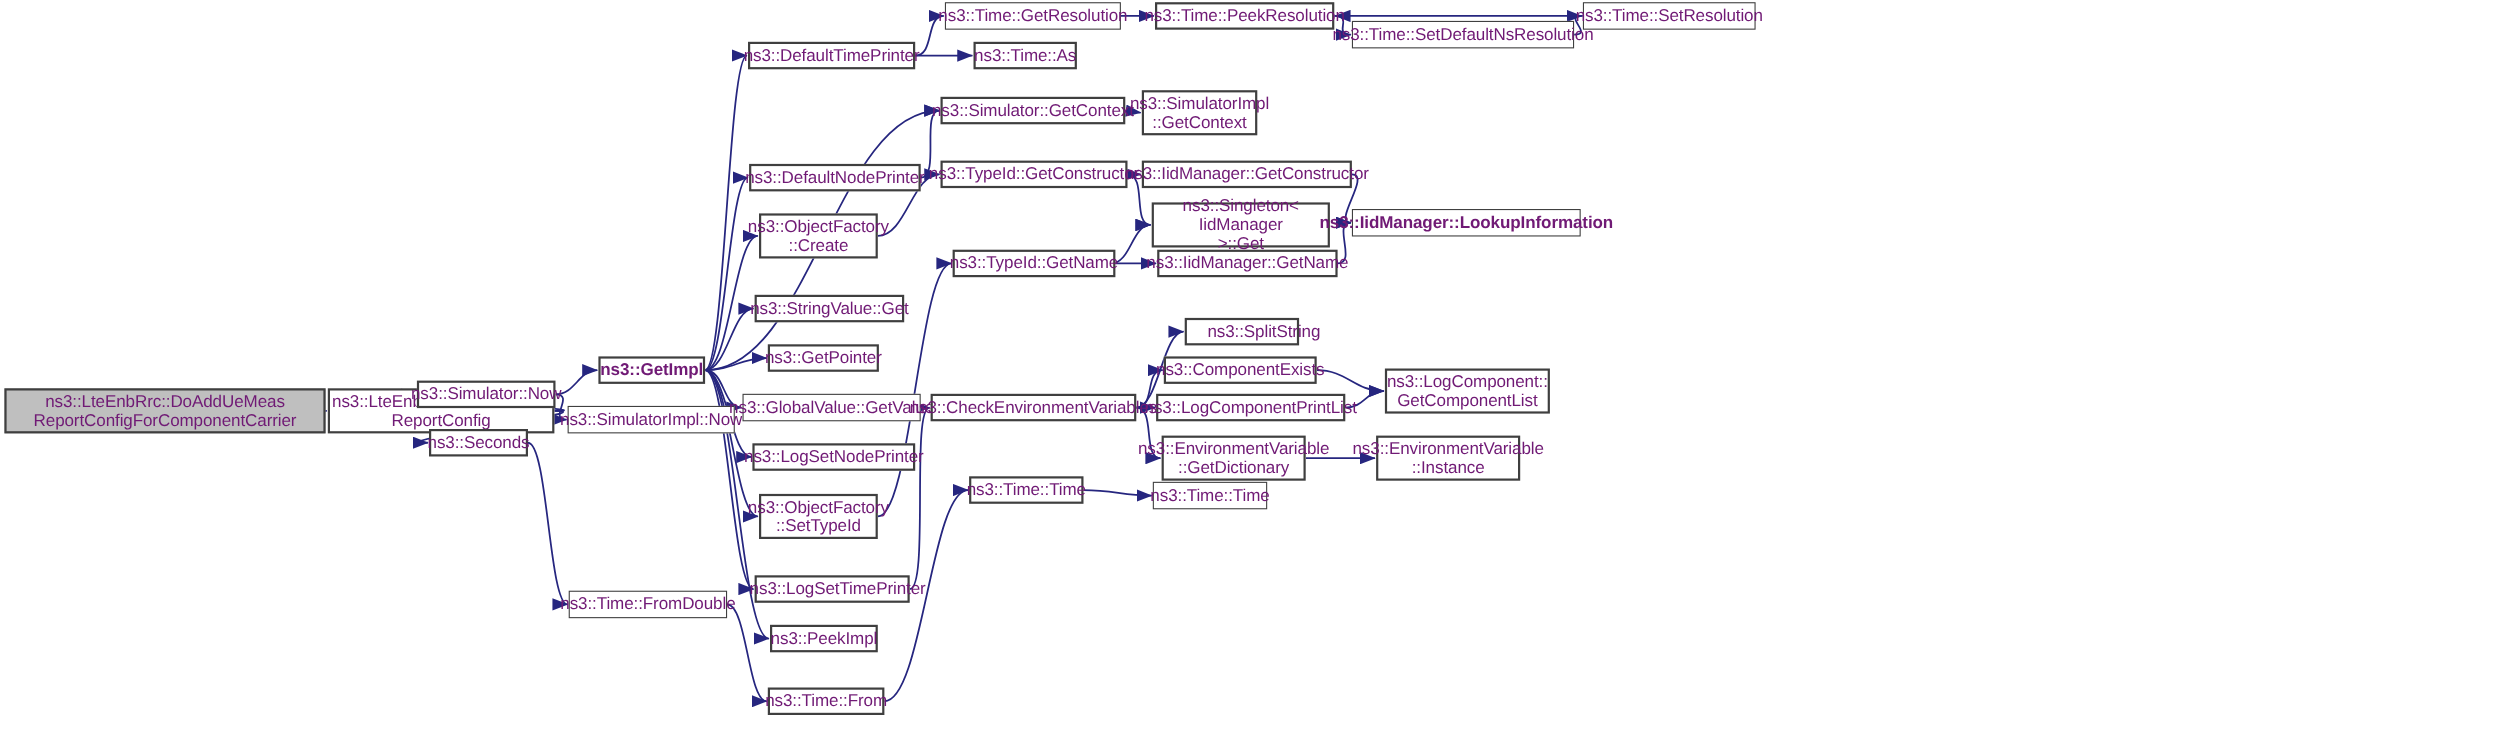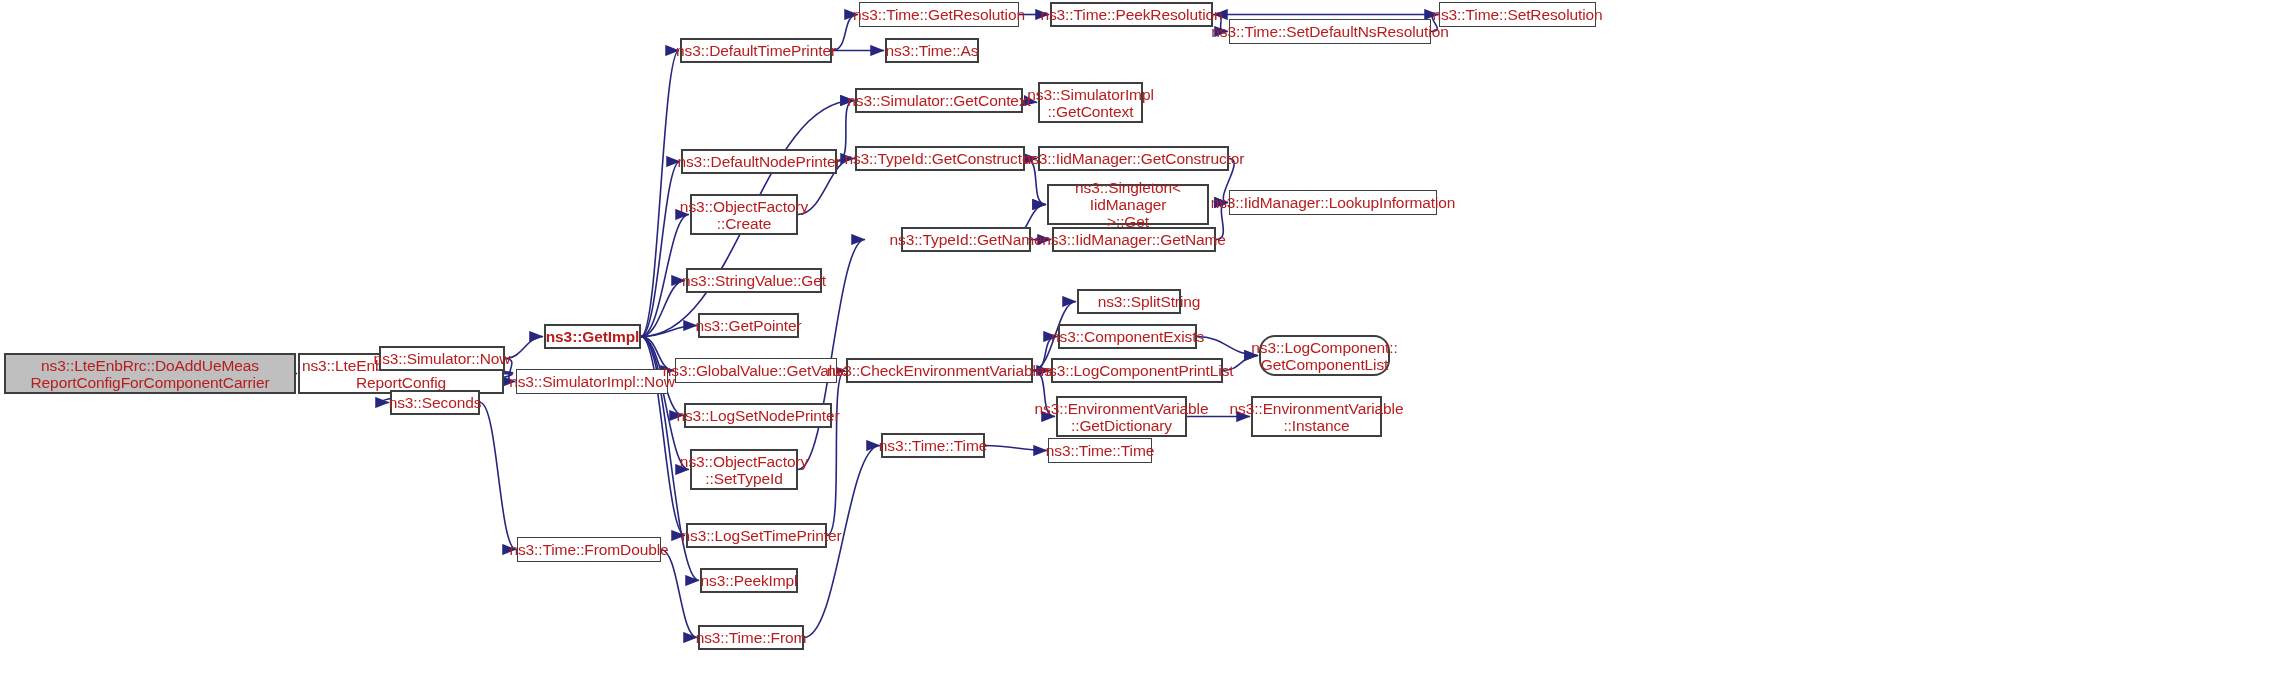--- a/index.html
+++ b/index.html
@@ -26,21 +26,21 @@
   }
   .node {
     position: absolute;
     box-sizing: border-box;
     display: flex;
     align-items: center;
     justify-content: center;
     text-align: center;
     border: 1px solid #404040;
     background: #ffffff;
-    color: #b91c1c;
+    color: #701a75;
     font-size: 15.5px;
     line-height: 17px;
     letter-spacing: -0.1px;
     white-space: pre-line;
     padding: 0 4px;
     z-index: 2;
   }
   .node.root {
     background: #bfbfbf;
     border: 1px solid #404040;
@@ -127,37 +127,37 @@
       <div class="node thick" style="left: 684px; top: 403px; width: 148px; height: 25px;">ns3::LogSetNodePrinter</div>
       <div class="node thick" style="left: 690px; top: 449px; width: 108px; height: 41px;">ns3::ObjectFactory
 ::SetTypeId</div>
       <div class="node thick" style="left: 686px; top: 523px; width: 141px; height: 25px; padding-left: 14px;">ns3::LogSetTimePrinter</div>
       <div class="node thick" style="left: 700px; top: 568px; width: 98px; height: 25px;">ns3::PeekImpl</div>
       <div class="node thick" style="left: 698px; top: 625px; width: 106px; height: 25px;">ns3::Time::From</div>
       <div class="node" style="left: 859px; top: 2px; width: 160px; height: 25px;">ns3::Time::GetResolution</div>
       <div class="node thick" style="left: 885px; top: 38px; width: 94px; height: 25px;">ns3::Time::As</div>
       <div class="node thick" style="left: 855px; top: 88px; width: 168px; height: 25px;">ns3::Simulator::GetContext</div>
       <div class="node thick" style="left: 855px; top: 146px; width: 170px; height: 25px;">ns3::TypeId::GetConstructor</div>
-      <div class="node thick" style="left: 866px; top: 227px; width: 130px; height: 25px; margin-left: 35px;">ns3::TypeId::GetName</div>
+      <div class="node thick" style="left: 866px; top: 227px; width: 148px; height: 25px;">ns3::TypeId::GetName</div>
       <div class="node thick" style="left: 846px; top: 358px; width: 187px; height: 25px;">ns3::CheckEnvironmentVariables</div>
       <div class="node thick" style="left: 881px; top: 433px; width: 104px; height: 25px;">ns3::Time::Time</div>
       <div class="node thick" style="left: 1050px; top: 2px; width: 163px; height: 25px;">ns3::Time::PeekResolution</div>
       <div class="node" style="left: 1229px; top: 19px; width: 202px; height: 25px;">ns3::Time::SetDefaultNsResolution</div>
       <div class="node thick" style="left: 1038px; top: 82px; width: 105px; height: 41px;">ns3::SimulatorImpl
 ::GetContext</div>
       <div class="node thick" style="left: 1038px; top: 146px; width: 191px; height: 25px;">ns3::IidManager::GetConstructor</div>
       <div class="node thick" style="left: 1047px; top: 184px; width: 162px; height: 41px;">ns3::Singleton&lt; IidManager
 &gt;::Get</div>
       <div class="node thick" style="left: 1052px; top: 227px; width: 164px; height: 25px;">ns3::IidManager::GetName</div>
       <div class="node thick" style="left: 1077px; top: 289px; width: 104px; height: 25px; padding-left: 44px;">ns3::SplitString</div>
       <div class="node thick" style="left: 1058px; top: 324px; width: 139px; height: 25px;">ns3::ComponentExists</div>
       <div class="node thick" style="left: 1051px; top: 358px; width: 172px; height: 25px;">ns3::LogComponentPrintList</div>
       <div class="node thick" style="left: 1056px; top: 396px; width: 131px; height: 41px;">ns3::EnvironmentVariable
 ::GetDictionary</div>
       <div class="node" style="left: 1048px; top: 438px; width: 104px; height: 25px;">ns3::Time::Time</div>
       <div class="node" style="left: 1439px; top: 2px; width: 157px; height: 25px;">ns3::Time::SetResolution</div>
-      <div class="node" style="left: 1229px; top: 190px; width: 208px; height: 25px;">ns3::IidManager::LookupInformation</div>
-      <div class="node thick" style="left: 1259px; top: 335px; width: 131px; height: 41px; border-radius: 16px;">ns3::LogComponent::
+      <div class="node" style="left: 1229px; top: 190px; width: 208px; height: 25px; font-weight: bold;">ns3::IidManager::LookupInformation</div>
+      <div class="node thick" style="left: 1259px; top: 335px; width: 150px; height: 41px;">ns3::LogComponent::
 GetComponentList</div>
       <div class="node thick" style="left: 1251px; top: 396px; width: 131px; height: 41px;">ns3::EnvironmentVariable
 ::Instance</div>
     </div>
 </div>
 
 </body></html>

